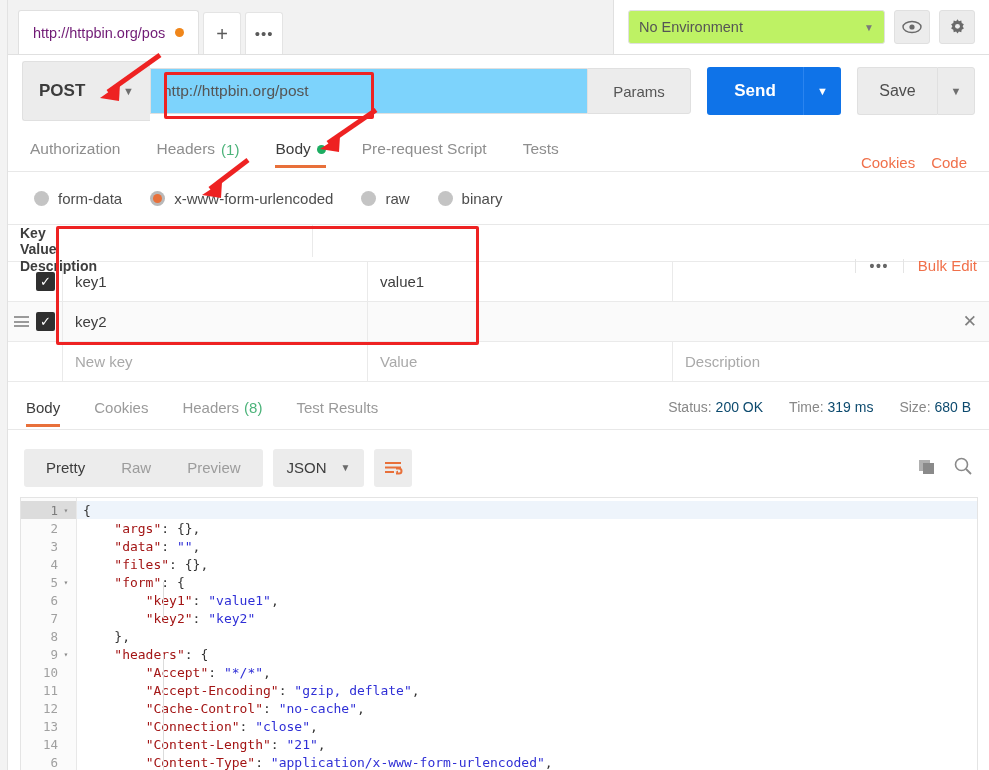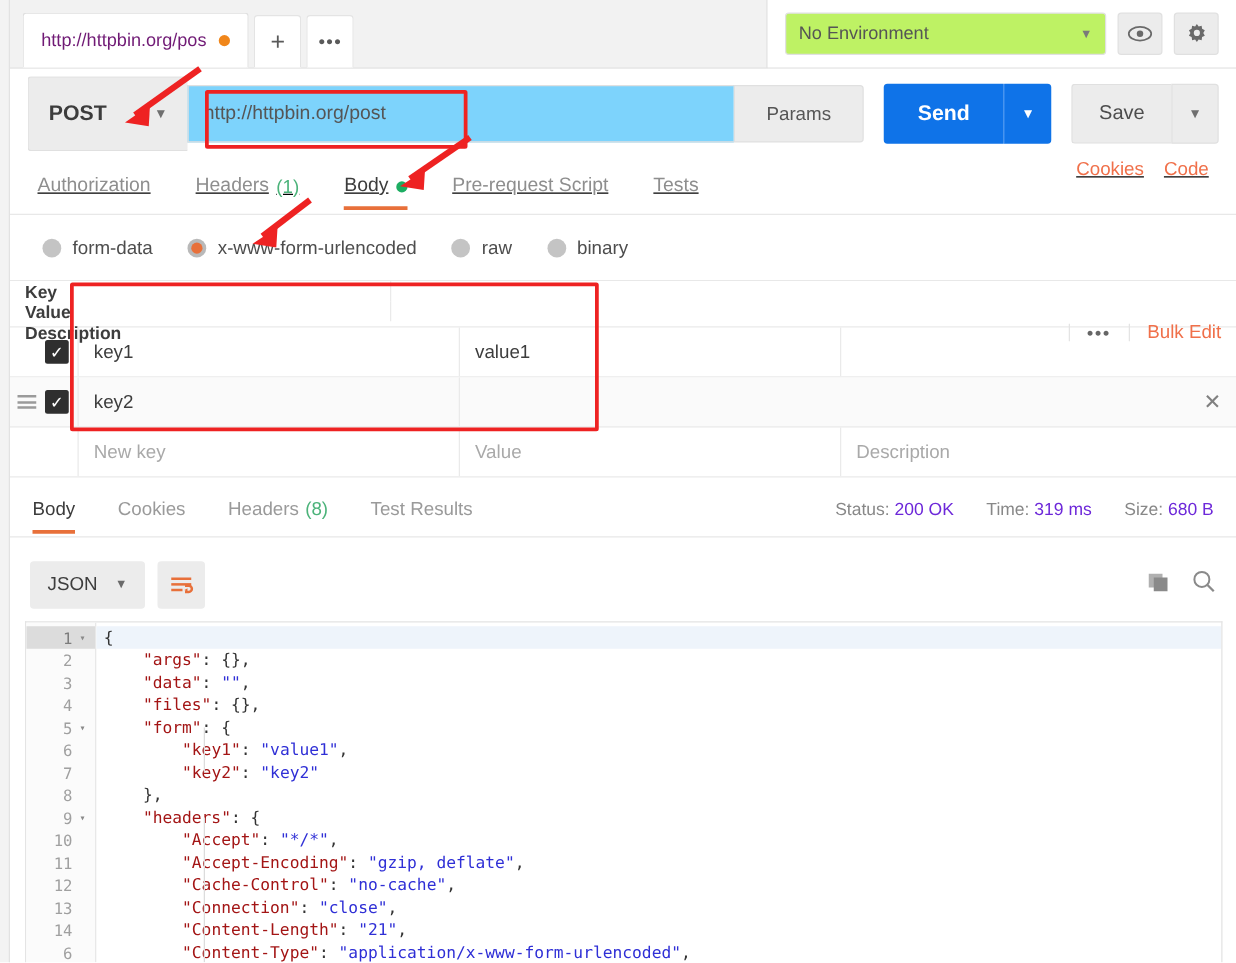--- a/index.html
+++ b/index.html
@@ -117,21 +117,21 @@
     width: 38px; height: 48px; background: #ececec; border: 1px solid #e0e0e0;
     border-radius: 0 3px 3px 0;
     display: flex; align-items: center; justify-content: center;
     color: #6f6f6f; font-size: 11px;
   }
 
   
   .req-tabs {
     position: absolute; left: 8px; top: 127px; width: 981px; height: 45px;
     background: #ffffff; border-bottom: 1px solid #e8e8e8;
-    display: flex; align-items: flex-start; padding: 0 22px; text-decoration: underline;
+    display: flex; align-items: flex-end; padding: 0 22px;
   }
   .rtab {
     height: 44px; margin-right: 36px; display: flex; align-items: center; gap: 6px;
     font-size: 15.5px; color: #8e8e8e; position: relative;
   }
   .rtab.active { color: #3c3c3c; }
   .rtab.active::after {
     content: ""; position: absolute; left: 0; right: 0; bottom: 3px;
     height: 3px; background: #e8703a;
   }
@@ -205,21 +205,21 @@
     height: 44px; margin-right: 34px; display: flex; align-items: center; gap: 5px;
     font-size: 15px; color: #9a9a9a; position: relative;
   }
   .restab.active { color: #3c3c3c; }
   .restab.active::after {
     content: ""; position: absolute; left: 0; right: 0; bottom: 2px;
     height: 3px; background: #e8703a;
   }
   .restab .count { color: #4cb37a; }
   .meta { margin-left: auto; display: flex; gap: 26px; font-size: 14px; color: #888; }
-  .meta b { color: #6d28d9; font-weight: normal; }
+  .meta b { color: #0c4a6e; font-weight: normal; }
 
   
   .resp-toolbar {
     position: absolute; left: 8px; top: 440px; width: 981px; height: 55px;
     background: #ffffff; display: flex; align-items: center; padding: 0 16px; gap: 10px;
   }
   .seg {
     height: 38px; background: #ececec; border-radius: 3px;
     display: flex; align-items: center; padding: 0 4px;
   }
@@ -450,20 +450,25 @@
         <b>319 ms</b>
       </span>
       <span>
         <span>Size:</span>
         <b>680 B</b>
       </span>
     </div>
   </div>
 
   <div class="resp-toolbar">
+    <div class="seg">
+      <span class="active">Pretty</span>
+      <span>Raw</span>
+      <span>Preview</span>
+    </div>
     <div class="fmt-select">
       <span>JSON</span>
       <span class="caret">▼</span>
     </div>
     <div class="wrap-btn">
       <svg width="20" height="16" viewBox="0 0 20 16">
         <rect x="2" y="2" width="16" height="2" fill="#e8703a"></rect>
         <rect x="2" y="6.5" width="16" height="2" fill="#e8703a"></rect>
         <rect x="2" y="11" width="9" height="2" fill="#e8703a"></rect>
         <path d="M13 8.5h3a2.5 2.5 0 0 1 0 5h-3" fill="none" stroke="#e8703a" stroke-width="2"></path>

